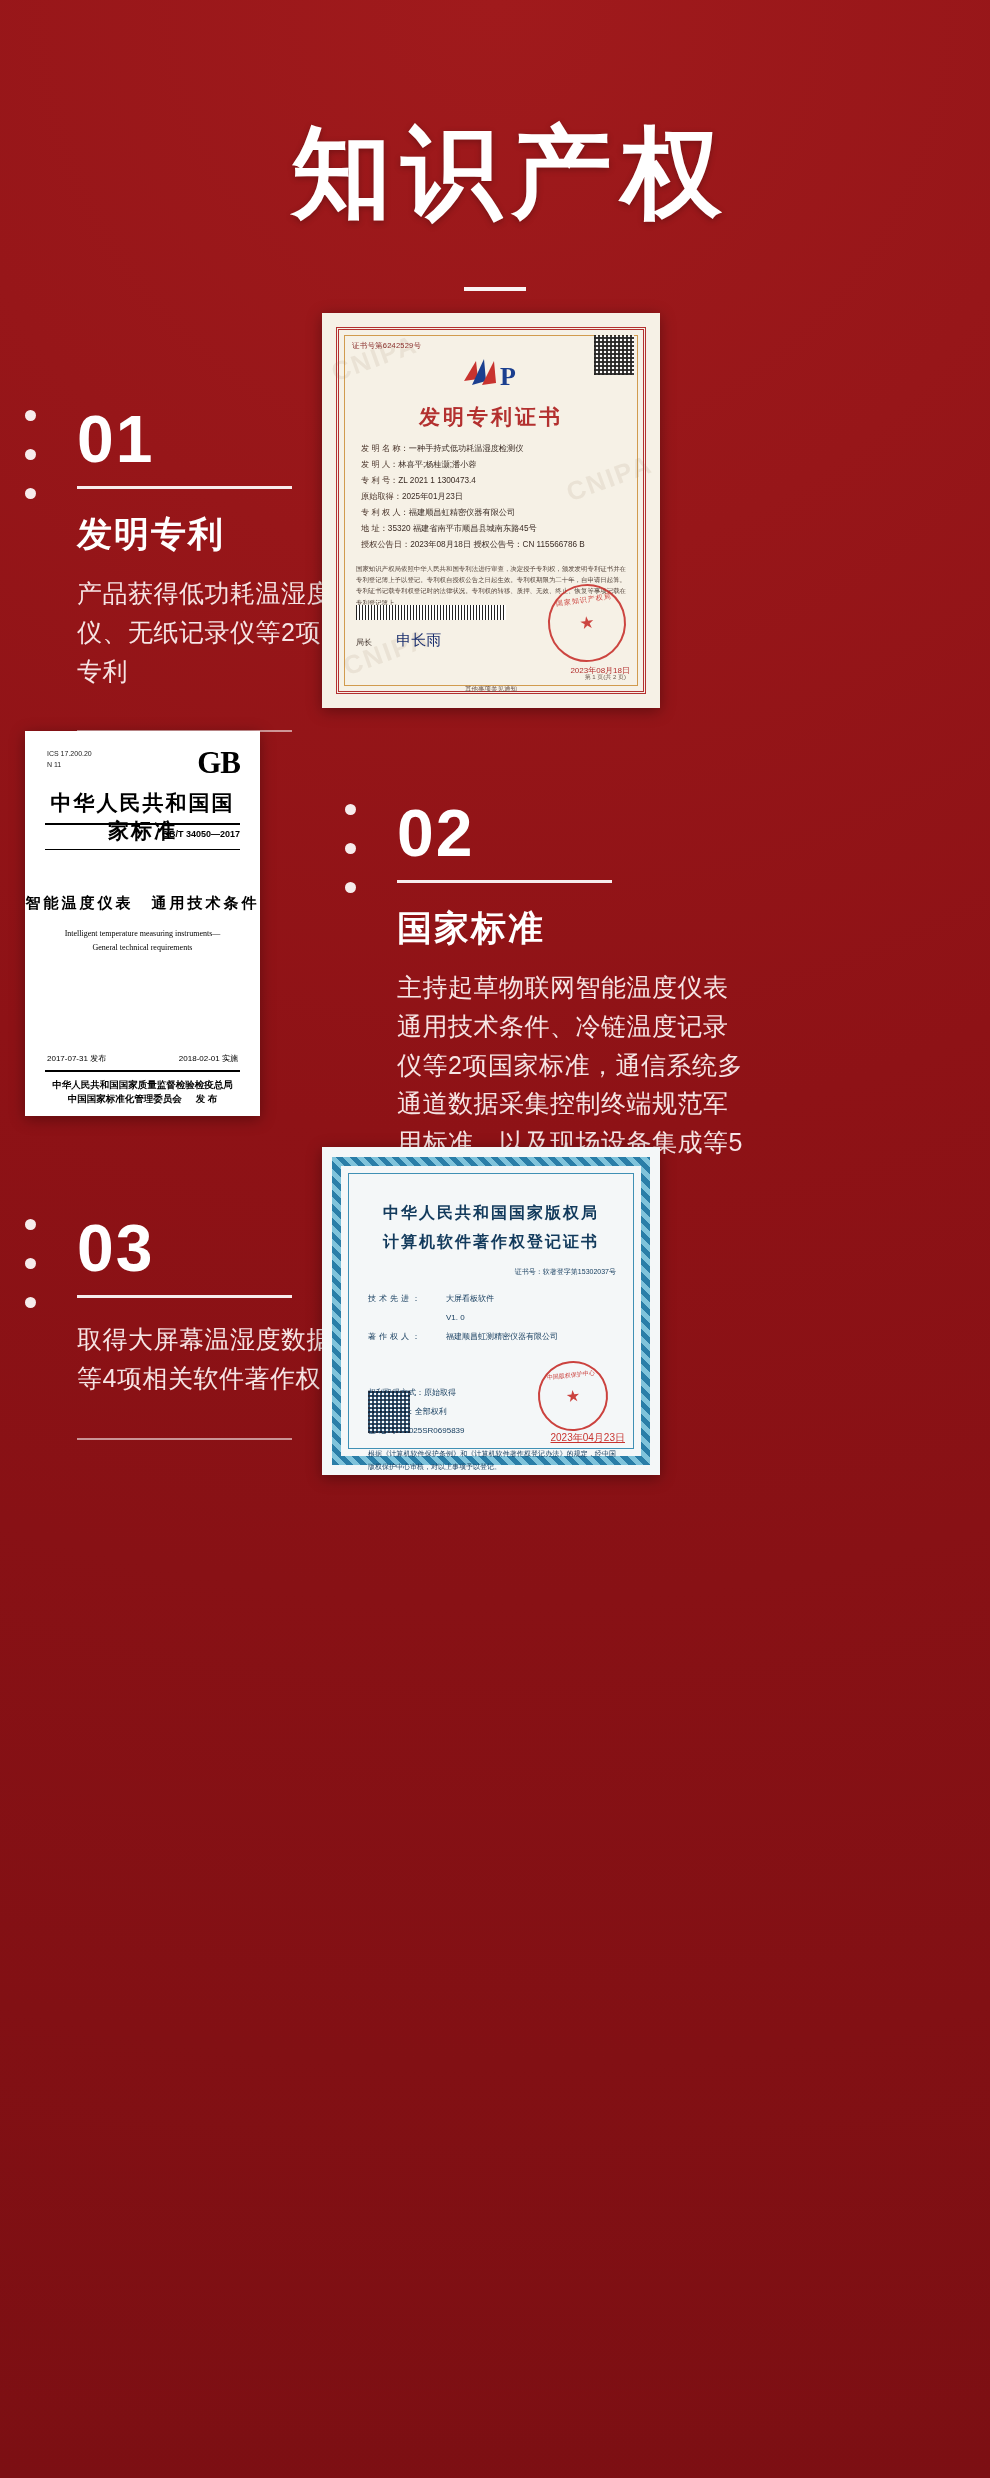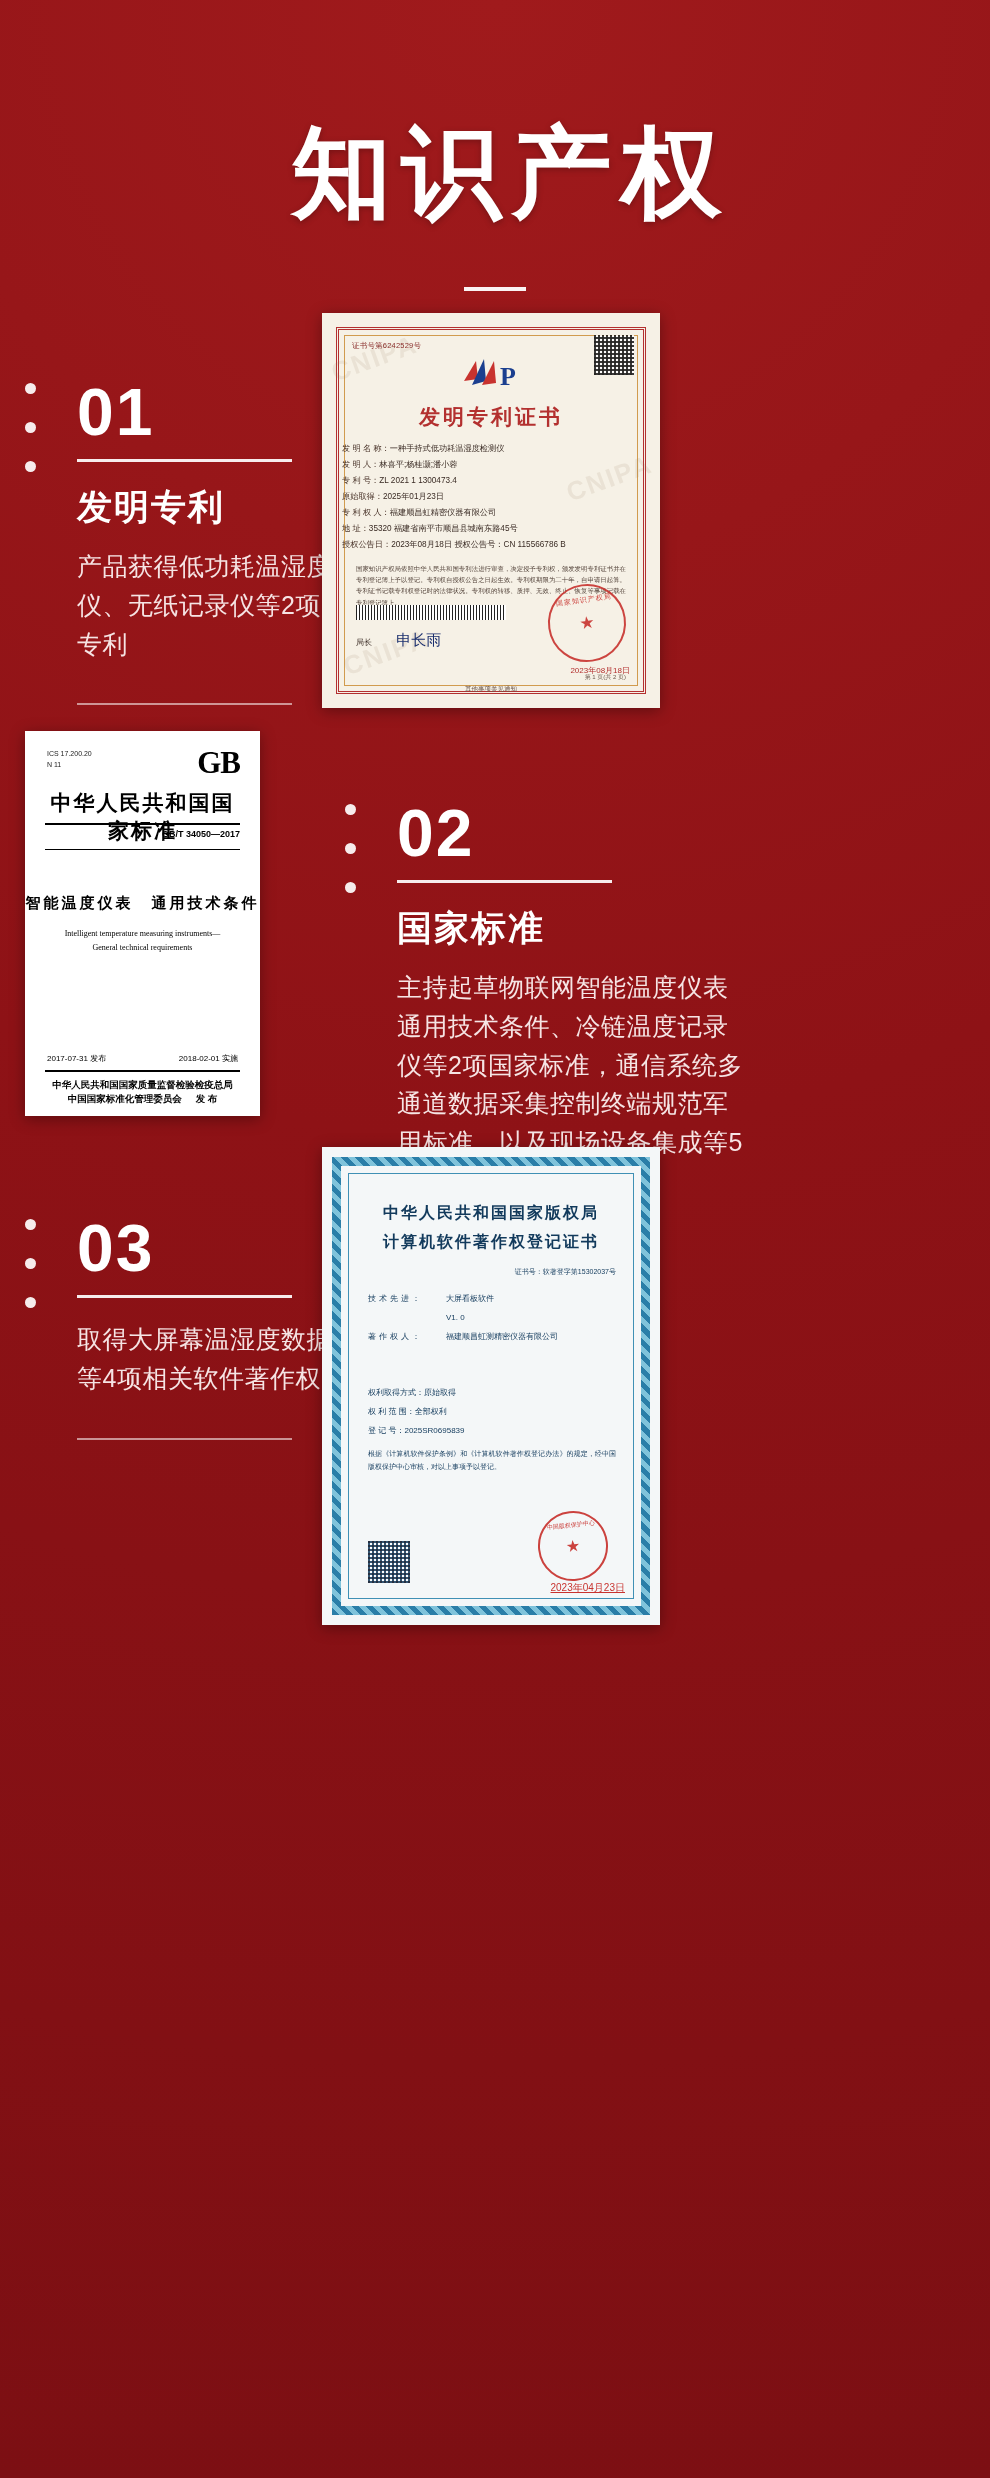--- a/index.html
+++ b/index.html
@@ -137,21 +137,21 @@
   }
   .cert1 .cert-title {
     position:absolute; left:0; right:0; top:90px;
     text-align:center;
     font-size:21px;
     font-weight:bold;
     color:#b3302f;
     letter-spacing:3px;
   }
   .cert1 .fields {
-    position:absolute; left:20px; right:34px; top:128px;
+    position:absolute; left:39px; right:34px; top:128px;
     font-size:8.2px;
     color:#3a2b24;
     line-height:1.95;
   }
   .cert1 .fields .row { white-space:nowrap; overflow:hidden; }
   .cert1 .fields .k { color:#4a342a; }
   .cert1 .para {
     position:absolute; left:34px; right:34px; top:250px;
     font-size:6.4px;
     line-height:1.75;
@@ -294,21 +294,21 @@
     line-height:1.5;
     font-weight:bold;
     color:#000;
   }
   .cert2 .issuer .fa { margin-left:14px; font-weight:bold; }
 
   
   .cert3 {
     position:absolute;
     left:322px; top:1147px;
-    width:338px; height:478px;
+    width:338px; height:328px;
     background:#f4f7f8;
     box-shadow:0 3px 14px rgba(0,0,0,.35);
     overflow:hidden;
   }
   .cert3 .oframe {
     position:absolute; left:10px; top:10px; right:10px; bottom:10px;
     border:9px solid transparent;
     background:
       linear-gradient(#f4f7f8,#f4f7f8) padding-box,
       repeating-linear-gradient(45deg,#2a7ea8 0 5px,#7fc3db 5px 10px) border-box;
@@ -389,21 +389,21 @@
 <body>
 
 <div class="page">
 
   <div class="header">
     <h1>知识产权</h1>
     <div class="rule"></div>
     <div class="subtitle">中国创造  技术先进</div>
   </div>
 
-  <div class="block txt" style="left:25px; top:379px;">
+  <div class="block txt" style="left:25px; top:406px;">
     <div class="dots">
       <div class="dot"></div>
       <div class="dot"></div>
       <div class="dot"></div>
     </div>
     <div class="txt-inner">
       <div class="num">01</div>
       <div class="numline"></div>
       <div class="ttl">发明专利</div>
       <p class="desc">产品获得低功耗温湿度检测仪、无纸记录仪等2项国家发明专利</p>

